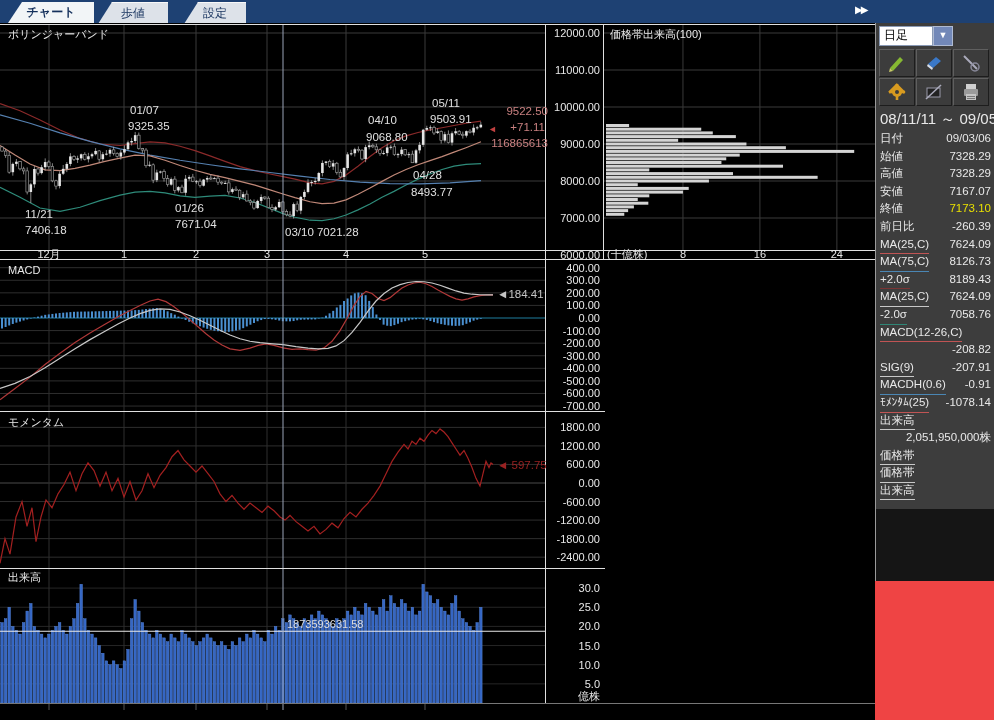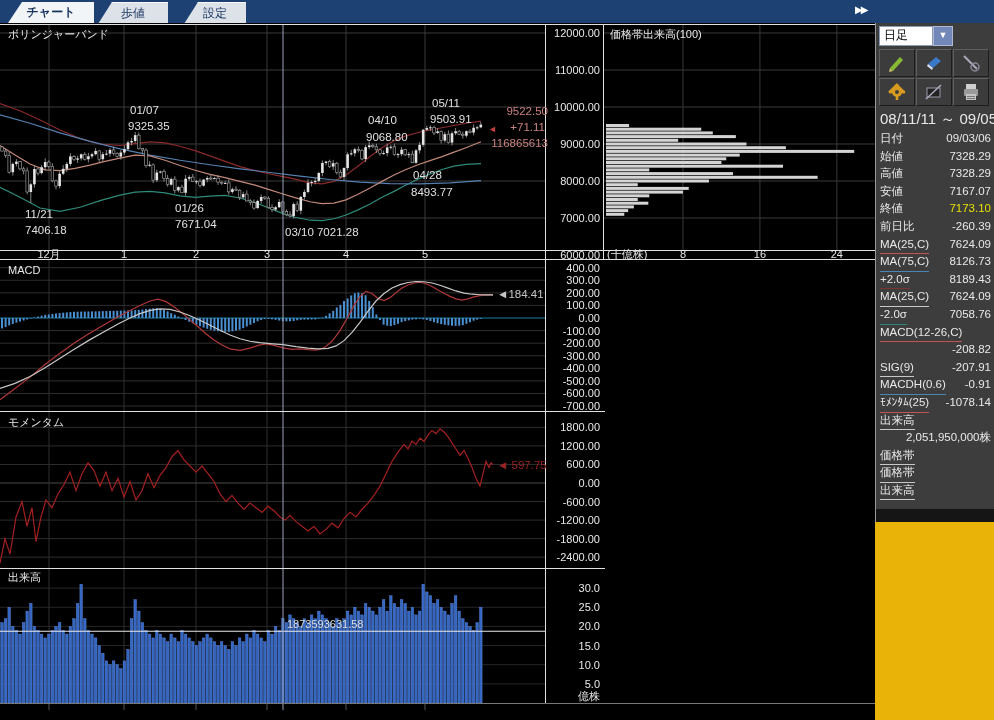--- a/index.html
+++ b/index.html
@@ -1,33 +1,33 @@
 <!DOCTYPE html>
 <html><head>
 <meta charset="utf-8">
 <style>
   html,body{margin:0;padding:0;background:#000;}
-  #app{position:relative;width:994px;height:720px;overflow:hidden;background:#eab308;
+  #app{position:relative;width:994px;height:720px;overflow:hidden;background:#ef4444;
        font-family:"Liberation Sans","DejaVu Sans",sans-serif;font-size:12px;}
   
   #topbar{position:absolute;left:0;top:0;width:994px;height:23px;background:#1e4173;}
   .tab{position:absolute;top:2px;height:21px;line-height:21px;text-align:center;
        color:#14305c;clip-path:polygon(14px 0,100% 0,100% 100%,0 100%);cursor:default;}
   .tab.active{background:#f2f5f7;font-weight:bold;}
   .tab.inactive{background:#dde2e9;border-top:1px solid #f8f8f8;}
   #overflow-arrows{position:absolute;top:4px;color:#fff;font-size:10px;letter-spacing:-2px;}
   .combo{position:absolute;display:flex;}
   .combo .field{background:#fff;color:#000;border:1px solid #8a9ab5;padding:1px 4px;
        height:16px;line-height:15px;overflow:hidden;white-space:nowrap;}
   .combo .btn{width:18px;height:18px;background:#7288b8;border:1px solid #aebad2;
        color:#fff;font-size:9px;text-align:center;line-height:17px;}
   
   #chart-wrap{position:absolute;left:0;top:23px;width:875px;height:697px;background:#000;}
   
-  #sidebar{position:absolute;left:875px;top:23px;width:119px;height:499px;background:#151515;
+  #sidebar{position:absolute;left:875px;top:23px;width:119px;height:558px;background:#151515;
        border-left:1px solid #9a9a9a;box-sizing:border-box;color:#e8e8e8;}
   #sidebar-content{background:#3d3d3d;padding-bottom:10px;}
   #side-tools{padding:2px 2px 0 2px;}
   .toolrow{display:flex;margin:1px 0 0 1px;}
   .toolbtn{width:34px;height:26px;background:#3c3c3c;border:1px solid #5f5f5f;
        border-right-color:#1d1d1d;border-bottom-color:#1d1d1d;margin-right:1px;
        display:flex;align-items:center;justify-content:center;}
   #side-period{padding:4px 3px 1px 4px;white-space:nowrap;font-size:15px;}
   .srow{display:flex;justify-content:space-between;align-items:baseline;
        padding:0 3px 0 4px;height:17.6px;line-height:17.6px;font-size:11.5px;white-space:nowrap;}

